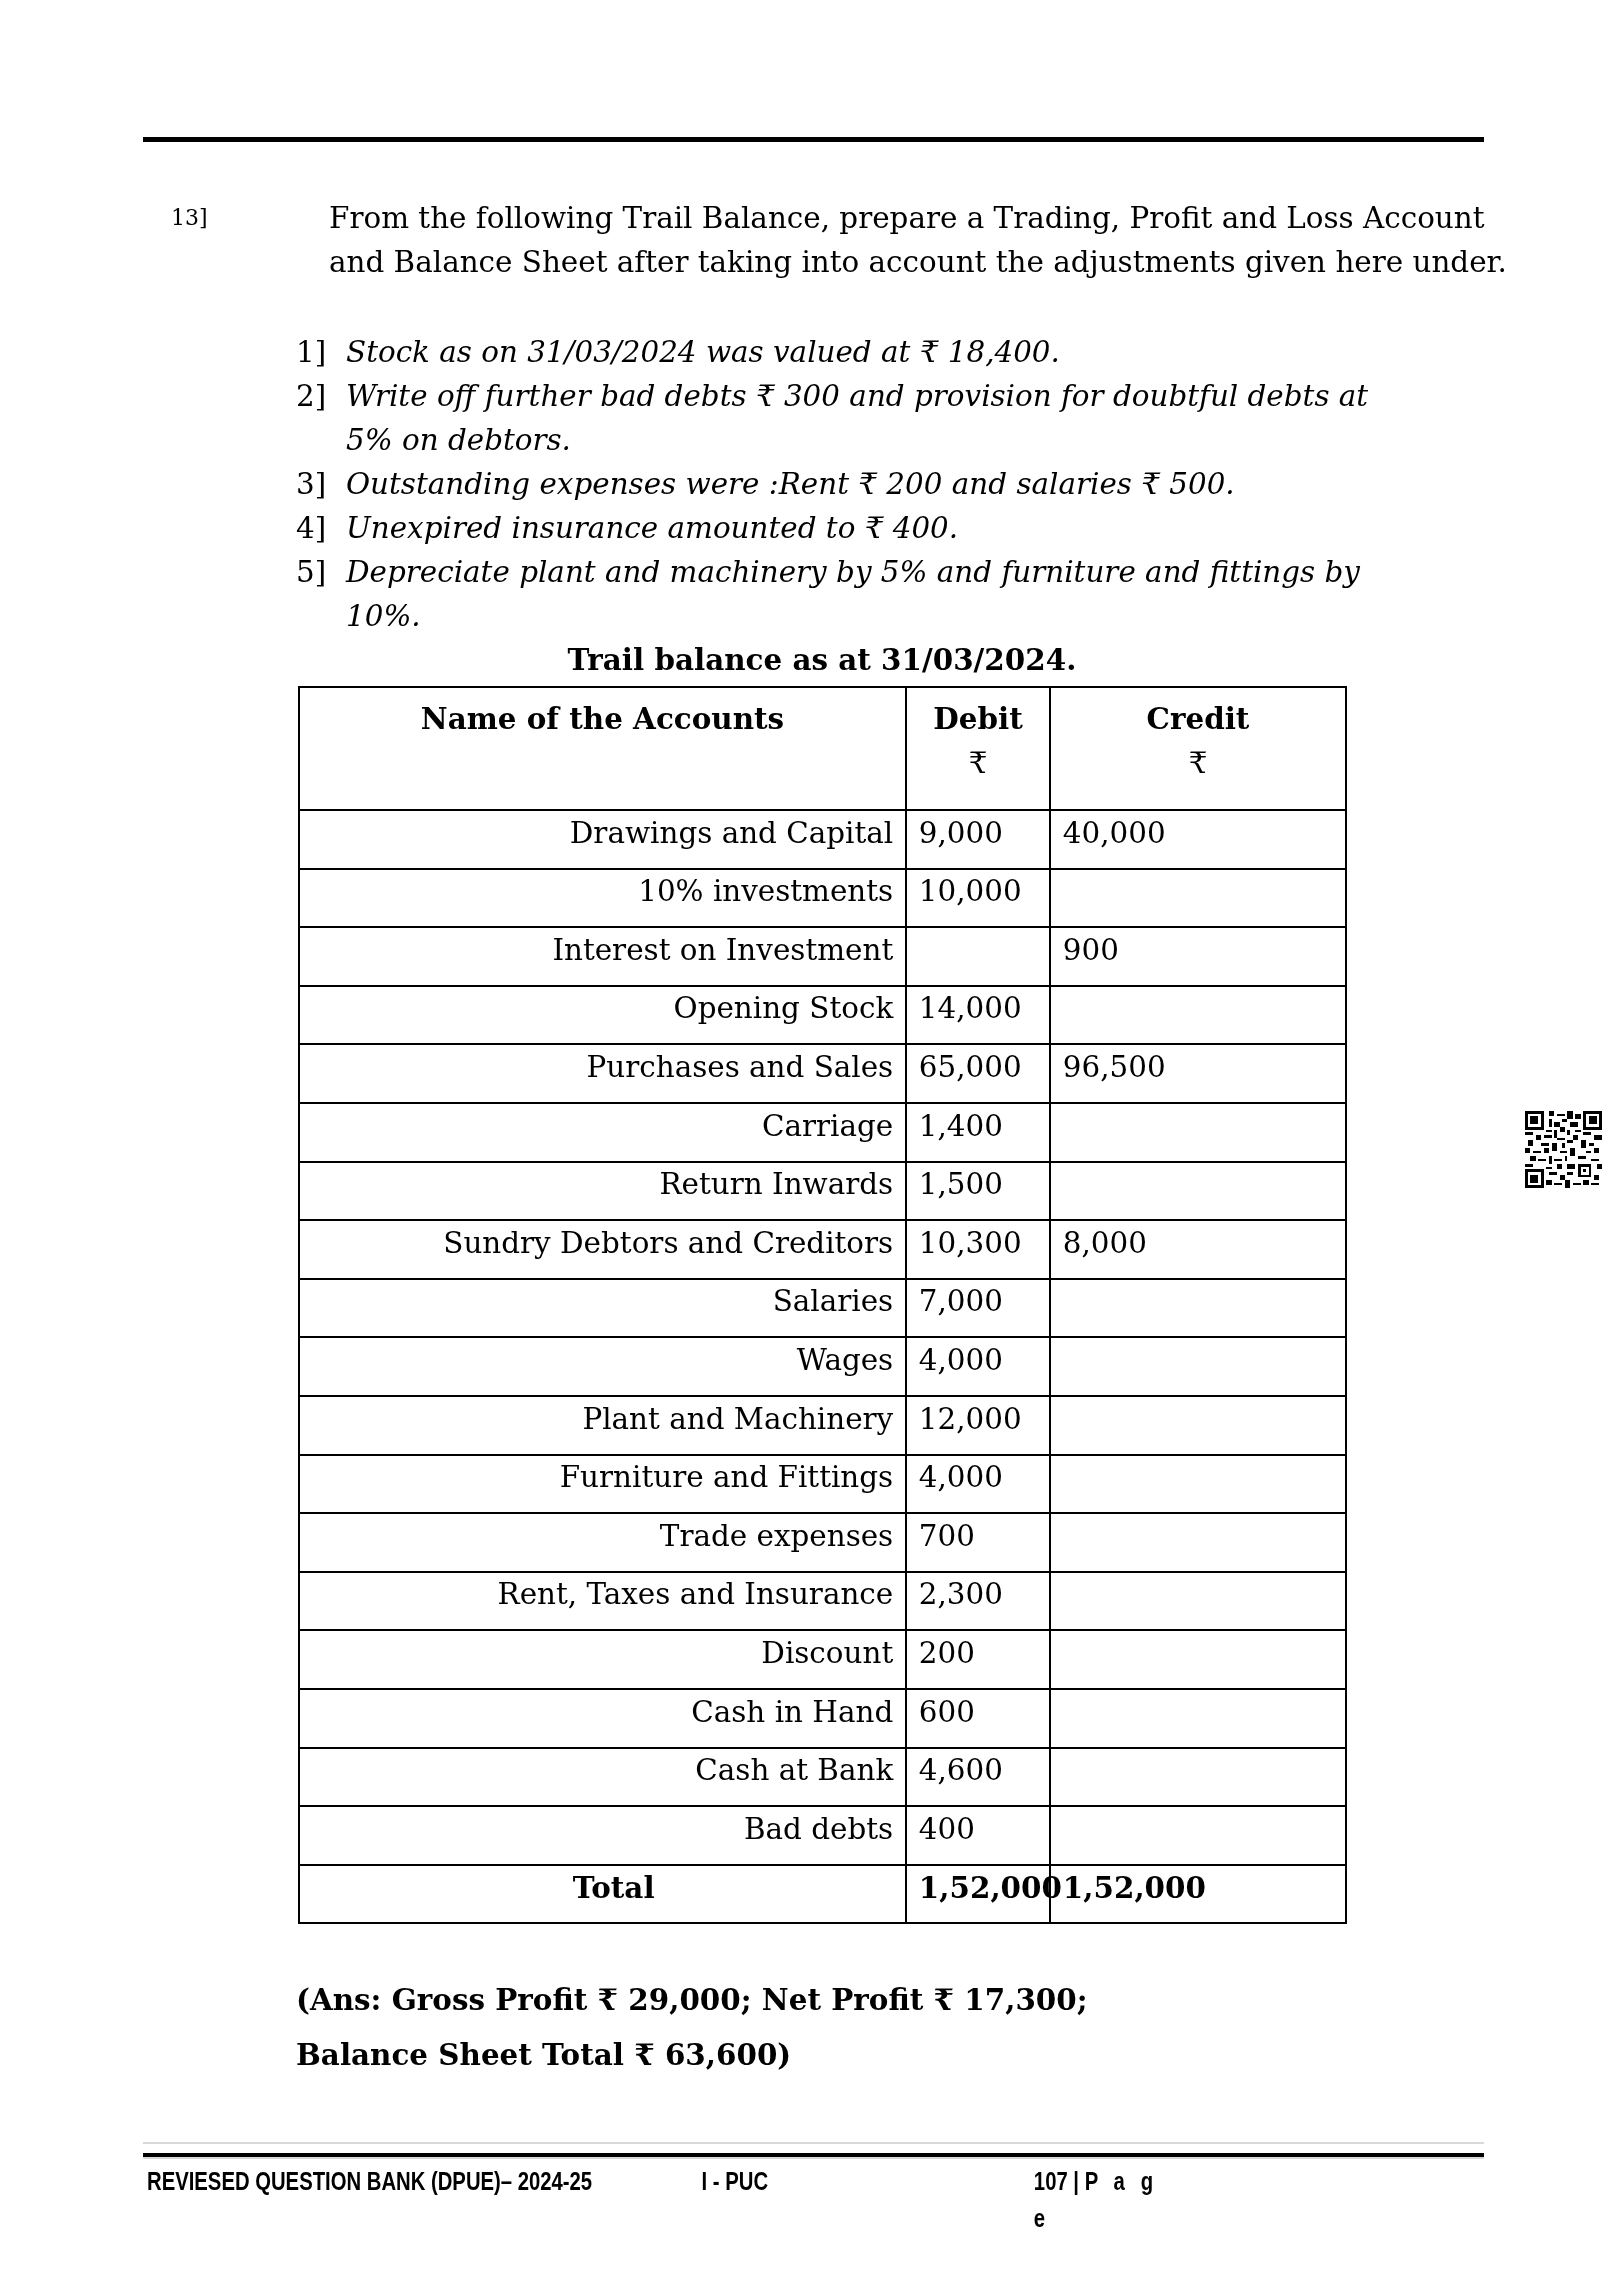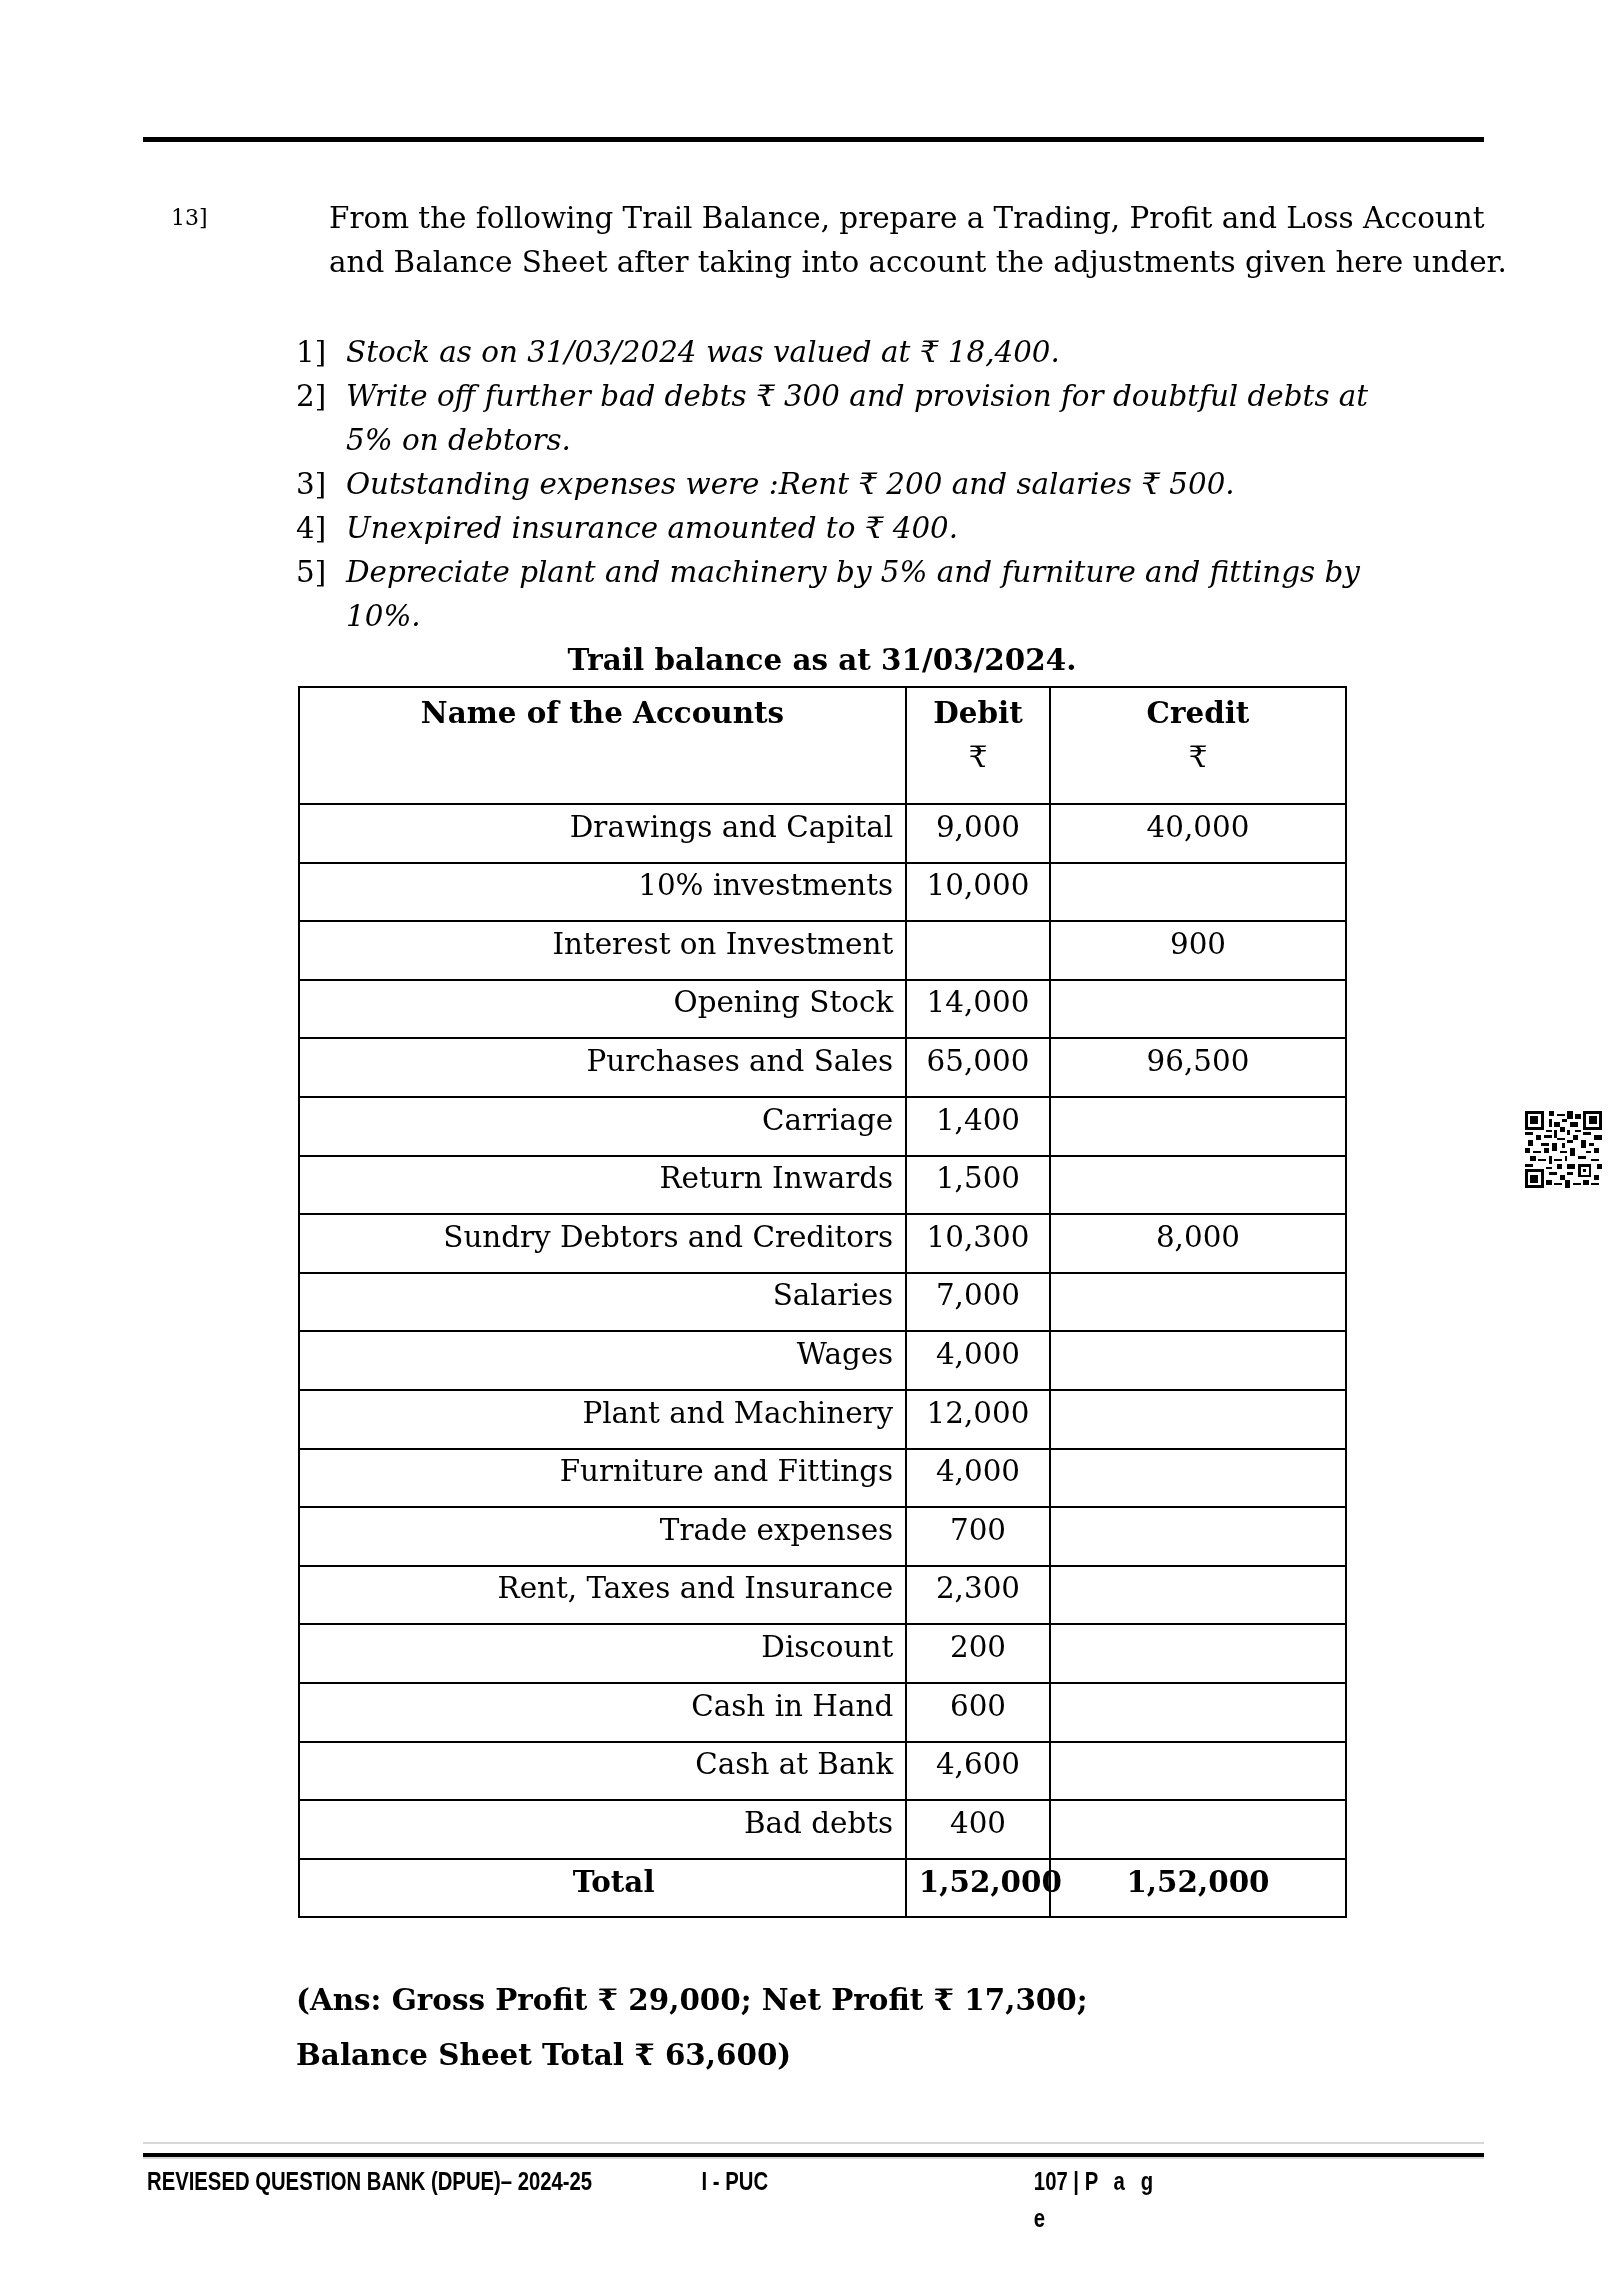--- a/index.html
+++ b/index.html
@@ -31,23 +31,23 @@
       position: absolute; left: 298px; top: 686px; width: 1048px;
       border-collapse: collapse; table-layout: fixed;
       font-size: 29.4px;
     }
     table.tb col.c1 { width: 607px; }
     table.tb col.c2 { width: 144px; }
     table.tb col.c3 { width: 296px; }
     table.tb th, table.tb td {
       border: 2px solid #000; padding: 0 11.8px; vertical-align: top;
     }
-    table.tb th { font-weight: bold; text-align: center; height: 112px; padding-top: 3px; line-height: 44px; margin-left: 46px; }
+    table.tb th { font-weight: bold; text-align: center; height: 112px; padding-top: 9px; line-height: 44px; margin-left: 46px; }
     table.tb td { height: 54px; line-height: 39px; padding-top: 2.6px; }
-    table.tb td.amt { text-align: center; }
+    table.tb td.amt { text-align: left; }
     table.tb td.name { text-align: right; }
     table.tb tr.total td { font-weight: bold; }
     table.tb tr.total td.name { text-align: center; padding-left: 34px; }
     .rupee-head { display: block; font-weight: normal; }
     .answer {
       position: absolute; left: 296px; top: 1972px; width: 1178px;
       font-size: 29.4px; font-weight: bold; line-height: 55px;
     }
     .qr {
       position: absolute; left: 1525px; top: 1111px; width: 77px; height: 77px;

